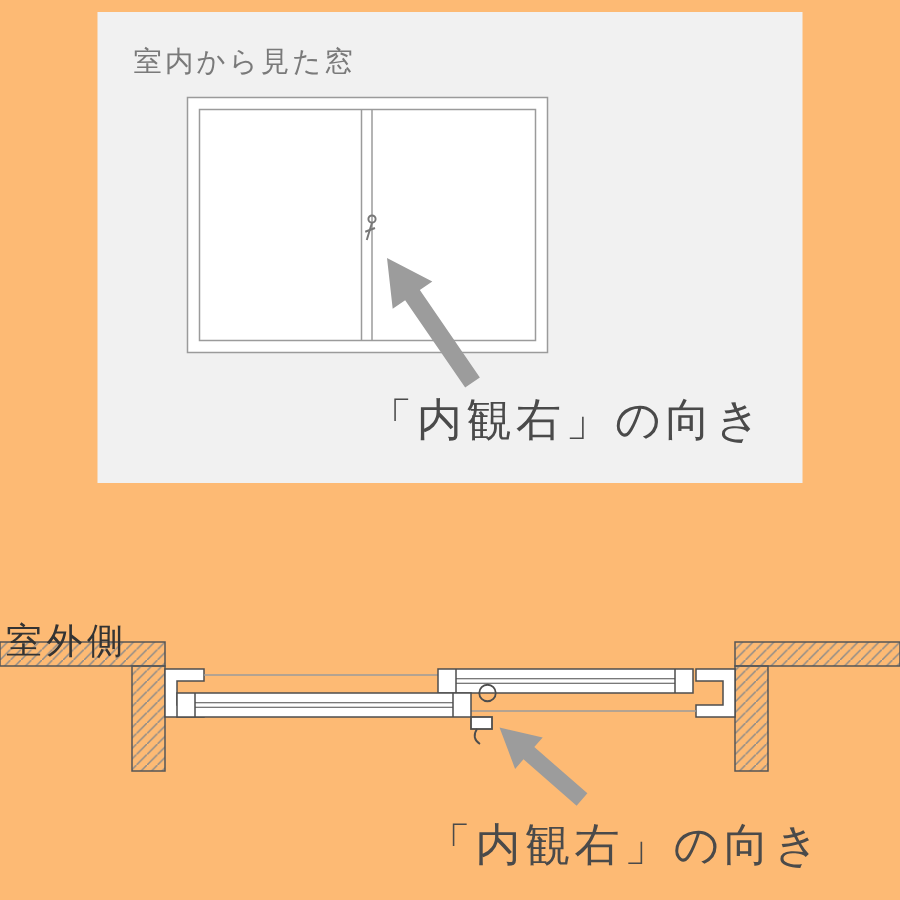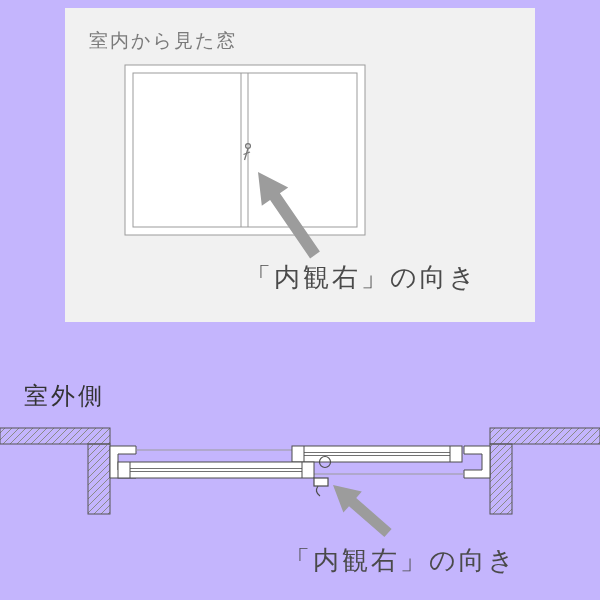--- a/index.html
+++ b/index.html
@@ -1,38 +1,38 @@
 <!DOCTYPE html>
 <html><head>
 <meta charset="utf-8">
 <style>
   html,body{margin:0;padding:0;background:#ffffff;}
   .canvas{
-    position:relative;width:600px;height:600px;background:#c4b5fd;overflow:hidden;
+    position:relative;width:600px;height:600px;background:#fdba74;overflow:hidden;
     font-family:Liberation Serif, serif;
   }
   
   .panel{
     position:absolute;left:65px;top:8px;width:470px;height:314px;
     background:#f1f1f1;
   }
   .panel-title{
     position:absolute;left:24px;top:20px;
     font-size:19px;letter-spacing:2px;color:#7a7a7a;white-space:nowrap;
   }
   .panel-svg{position:absolute;left:0;top:0;}
   .caption{
-    font-size:26px;letter-spacing:3px;color:#4a4a4a;white-space:nowrap;
+    font-size:30px;letter-spacing:3px;color:#4a4a4a;white-space:nowrap;
   }
   .caption-top{position:absolute;left:180px;top:252px;}
   
   .section-svg{position:absolute;left:0px;top:370px;}
   .side-label{
-    position:absolute;left:24px;
-    font-size:24px;letter-spacing:3px;color:#333333;white-space:nowrap;
+    position:absolute;left:4px;
+    font-size:24px;letter-spacing:3px;color:#333333;white-space:nowrap;margin-top:31px;
   }
   .label-outdoor{top:380px;}
   .label-indoor{top:518px;}
   .caption-bottom{position:absolute;left:284px;top:543px;}
 </style>
 </head>
 <body>
 
 <div class="canvas">
 

